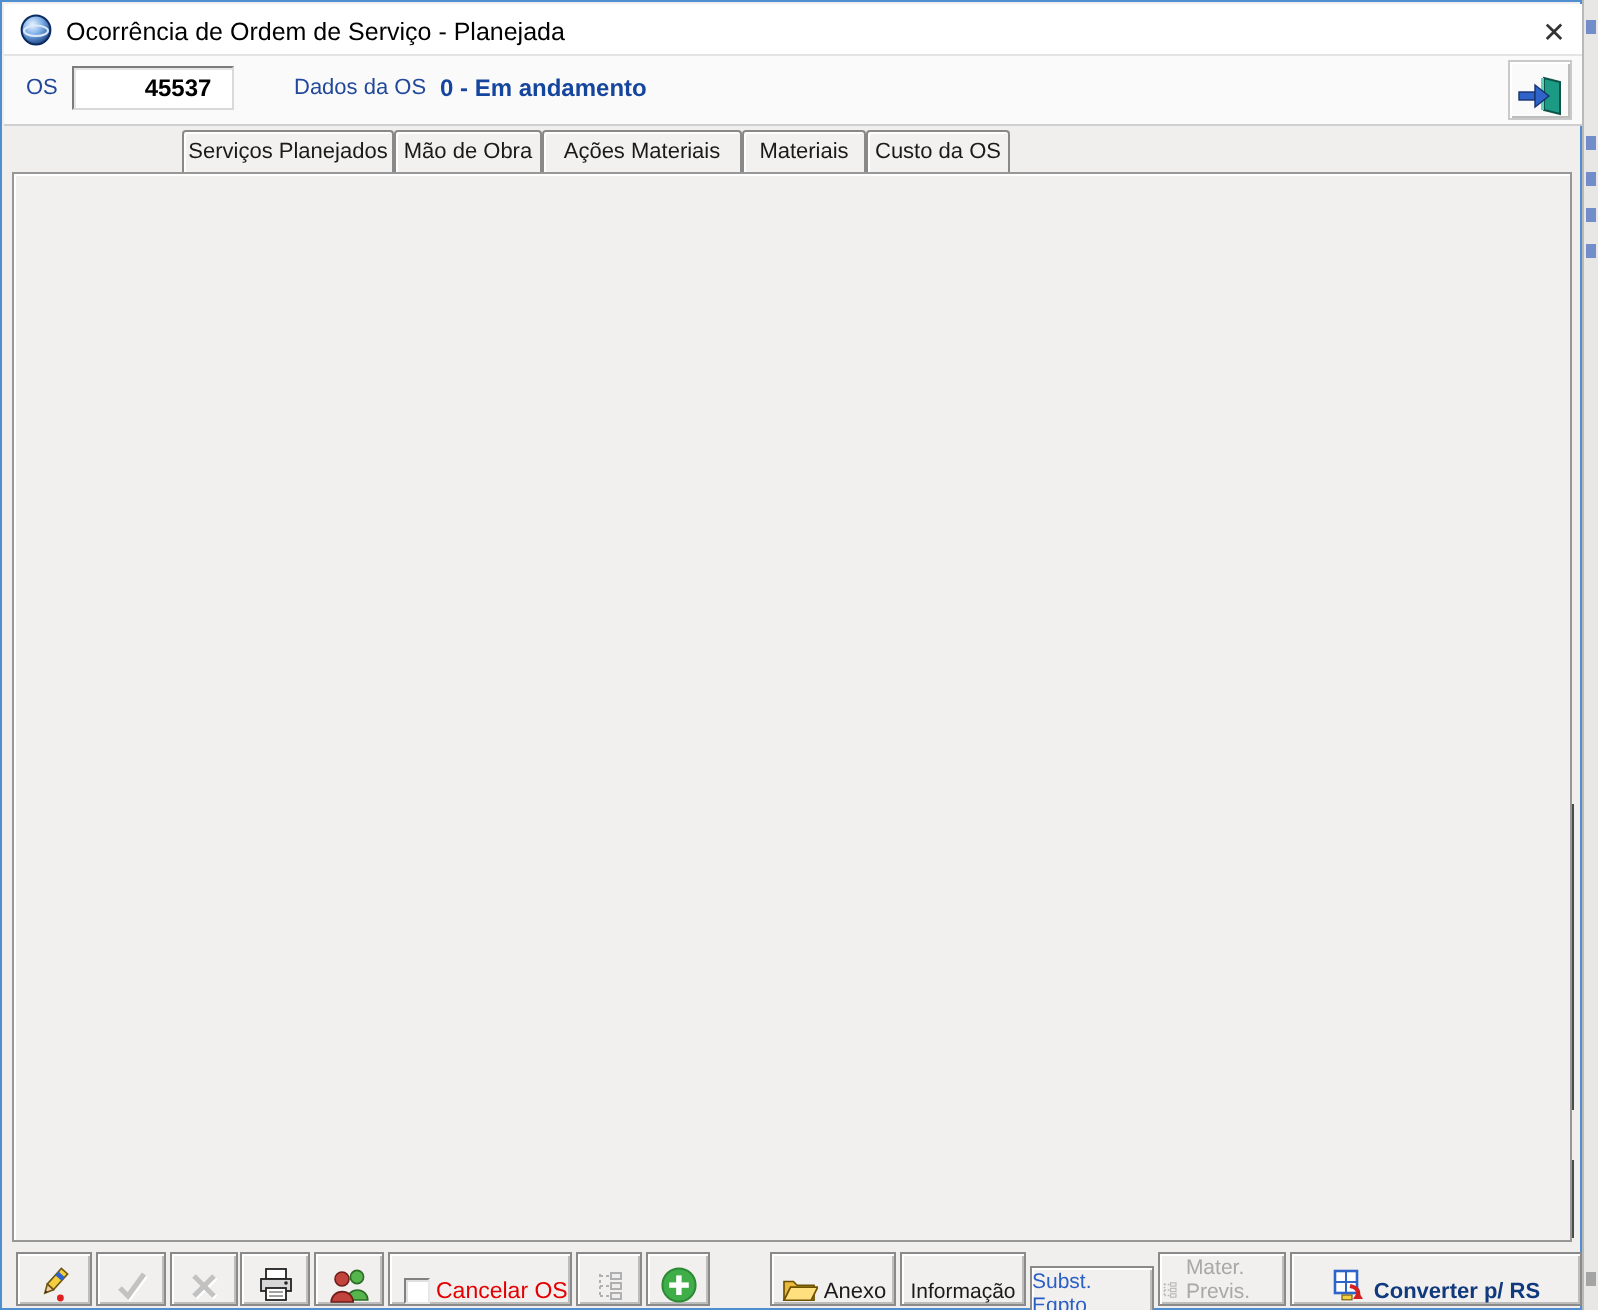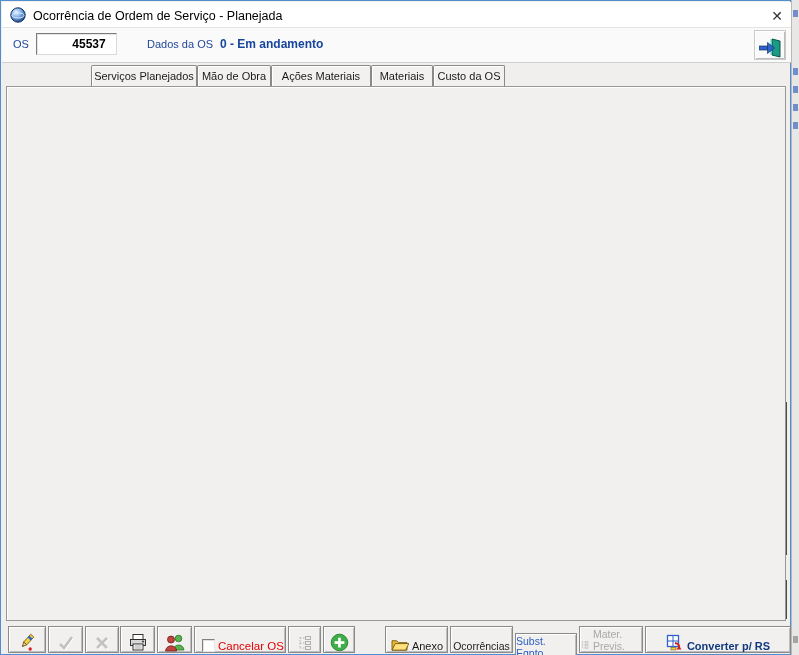--- a/index.html
+++ b/index.html
@@ -275,21 +275,21 @@
     </div>
 
     <div class="abs btn3d" style="left:384px;top:625px;width:63px;height:27px">
       <svg width="19" height="15" viewBox="0 0 20 16">
         <path d="M2,4 h5 l2,2 h9 v8 h-16 z" fill="#e8b93c" stroke="#6e5200" stroke-width="0.9"></path>
         <polygon points="2,14 5.5,7 20,7 16.5,14" fill="#ffdf7e" stroke="#6e5200" stroke-width="0.9"></polygon>
       </svg>
       <span>Anexo</span>
     </div>
     <div class="abs btn3d" style="left:449px;top:625px;width:63px;height:27px">
-      <span style="font-size:10.5px">Ocorrências</span>
+      <span style="font-size:10.5px">Informação</span>
     </div>
     <div class="abs btn3d" style="left:514px;top:632px;width:62px;height:27px">
       <span class="bluetext" style="font-size:10.5px">Subst. Eqpto</span>
     </div>
     <div class="abs btn3d dis" style="left:578px;top:625px;width:64px;height:27px">
       <svg width="13" height="14" viewBox="0 0 18 18">
         <line x1="4" y1="3" x2="4" y2="14" stroke="#b8b8b8" stroke-width="1.4" stroke-dasharray="1.5,1.5"></line>
         <line x1="4" y1="4" x2="9" y2="4" stroke="#b8b8b8" stroke-width="1.4" stroke-dasharray="1.5,1.5"></line>
         <line x1="4" y1="9" x2="9" y2="9" stroke="#b8b8b8" stroke-width="1.4" stroke-dasharray="1.5,1.5"></line>
         <line x1="4" y1="14" x2="9" y2="14" stroke="#b8b8b8" stroke-width="1.4" stroke-dasharray="1.5,1.5"></line>

